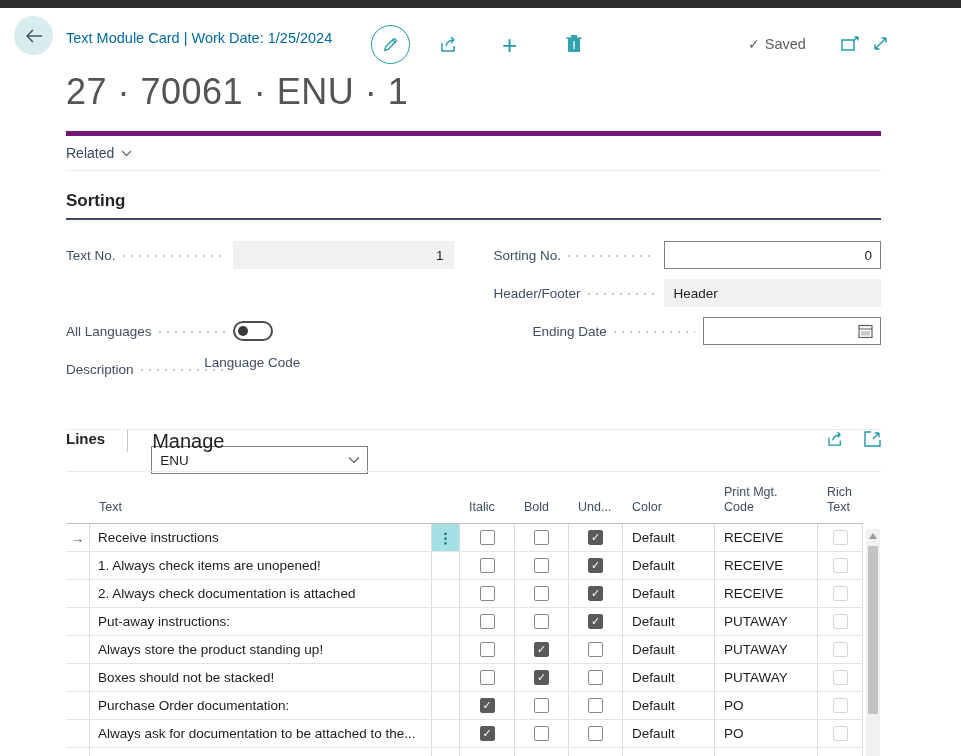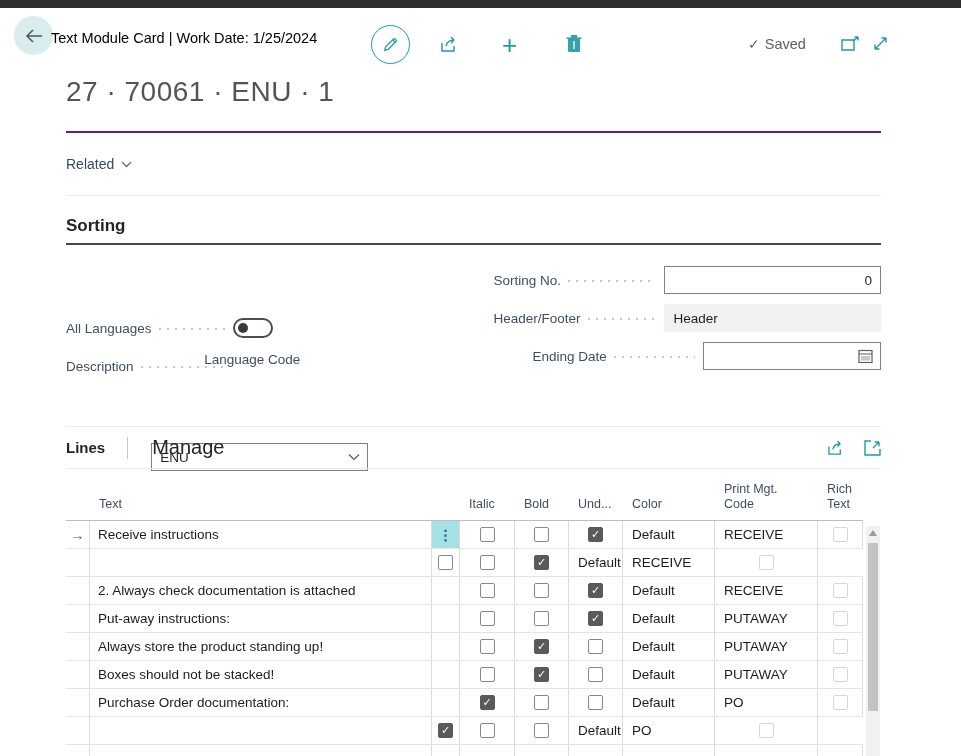--- a/index.html
+++ b/index.html
@@ -16,22 +16,22 @@
   
   .topbar { position: relative; height: 58px; }
   .back-btn {
     position: absolute; left: 14px; top: 8px;
     width: 39px; height: 39px; border-radius: 50%;
     background: #d9edee; border: none;
     display: flex; align-items: center; justify-content: center;
     font-size: 19px; color: #4a5560; cursor: pointer;
   }
   .topbar-title {
-    position: absolute; left: 51px; top: 22px;
-    font-size: 14.5px; color: #000000;
+    position: absolute; left: 66px; top: 22px;
+    font-size: 14.5px; color: #0369a1;
   }
   .icon-btn { position: absolute; background: none; border: none; cursor: pointer; padding: 0; }
   .pencil-circle {
     left: 371px; top: 17px; width: 39px; height: 39px;
     border: 1.5px solid #1f9aa8; border-radius: 50%;
     display: flex; align-items: center; justify-content: center;
   }
   .act-share { left: 440px; top: 27px; }
   .act-plus  { left: 502px; top: 24px; font-size: 26px; font-weight: 300; color: #1f9aa8; line-height: 1; }
   .act-trash { left: 566px; top: 26px; }
@@ -40,29 +40,29 @@
     display: flex; align-items: center; gap: 5px;
     color: #605e5c; font-size: 14.5px;
   }
   .saved-check { color: #605e5c; font-size: 14px; }
   .act-popout { left: 841px; top: 28px; }
   .act-expand { left: 872px; top: 27px; }
 
   
   .page-title {
     margin: 2px 80px 0 66px;
-    font-size: 28px; font-weight: 200; letter-spacing: 0.5px;
+    font-size: 36px; font-weight: 200; letter-spacing: 0.5px;
     color: #565452; line-height: 48px;
   }
 
   
   .related-bar {
     margin: 15px 80px 0 66px;
-    border-top: 2px solid #701a75; border-bottom: 1px solid #eaeaea;
-    padding: 23px 0;
+    border-top: 5px solid #701a75; border-bottom: 1px solid #eaeaea;
+    padding: 9px 0;
     display: flex; align-items: center;
   }
   .related-btn {
     background: none; border: none; cursor: pointer;
     font-size: 14px; color: #394a5e; font-family: inherit;
     display: flex; align-items: center; gap: 7px;
   }
 
   
   .general-section { margin: 20px 80px 0 66px; }
@@ -106,21 +106,21 @@
   }
   .toggle .knob {
     position: absolute; left: 3px; top: 3px; width: 10px; height: 10px;
     border-radius: 50%; background: #3a3a3a;
   }
 
   
   .lines-section { margin: 46px 0 0 66px; width: 815px; position: relative; }
   .lines-header {
     border-top: 1px solid #eaeaea; border-bottom: 1px solid #eaeaea;
-    height: 43px; display: flex; align-items: center; position: relative;
+    height: 43px; display: flex; align-items: flex-start; position: relative;
   }
   .lines-title { font-size: 15px; font-weight: bold; color: #242424; }
   .lines-vdiv { width: 1px; height: 22px; background: #c8c6c4; margin: 0 24px 0 22px; }
   .manage-btn {
     background: none; border: none; cursor: pointer; font-family: inherit;
     font-size: 20px; color: #242424;
   }
   .lines-actions { position: absolute; right: 0; display: flex; gap: 18px; }
   .lines-actions button { background: none; border: none; cursor: pointer; padding: 0; }
 
@@ -247,20 +247,29 @@
     </svg>
   </button>
 </div>
 
 <div class="general-section">
   <div class="section-heading">Sorting</div>
 
   <div class="fields-grid">
 
     <div class="col-left">
+      <div class="field-row">
+        <div class="field-label">
+          <span class="label-text">Text No.</span>
+          <span class="dots"></span>
+        </div>
+        <div class="control">
+          <div class="bc-readonly right">1</div>
+        </div>
+      </div>
 
       <div class="field-row" style="margin-top:10px;flex-direction:column;">
         <div class="field-label">
           <span class="label-text">Language Code</span>
           <span class="dots"></span>
         </div>
         <div class="control">
           <input class="bc-input has-icon" value="ENU" style="">
           <span class="select-chevron">
             <svg class="ic" width="12" height="8" viewBox="0 0 12 8">
@@ -391,20 +400,23 @@
         </div>
         <div class="cell chk">
           <span class="cb dis"></span>
         </div>
       </div>
 
       <div class="trow">
         <div class="cell sel">
           
         </div>
+        <div class="cell textc">
+          <span>1. Always check items are unopened!</span>
+        </div>
         <div class="cell opts">
           
         </div>
         <div class="cell chk">
           <span class="cb"></span>
         </div>
         <div class="cell chk">
           <span class="cb"></span>
         </div>
         <div class="cell chk">
@@ -567,20 +579,23 @@
           <span>PO</span>
         </div>
         <div class="cell chk">
           <span class="cb dis"></span>
         </div>
       </div>
 
       <div class="trow">
         <div class="cell sel">
           
+        </div>
+        <div class="cell textc">
+          <span>Always ask for documentation to be attached to the...</span>
         </div>
         <div class="cell opts">
           
         </div>
         <div class="cell chk">
           <span class="cb on"></span>
         </div>
         <div class="cell chk">
           <span class="cb"></span>
         </div>

